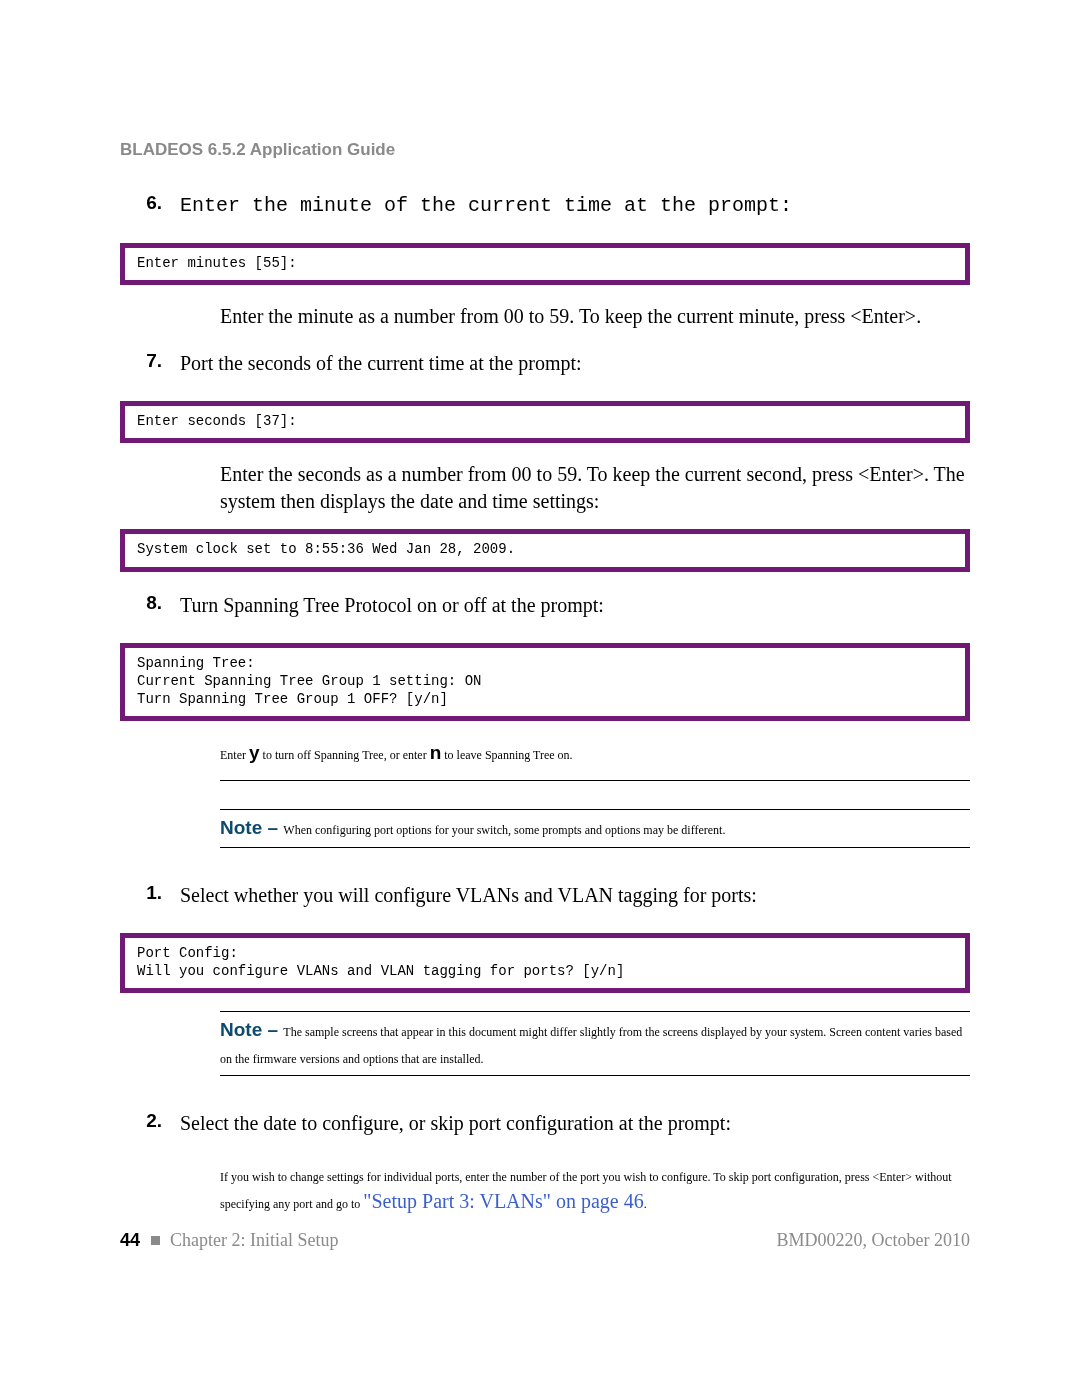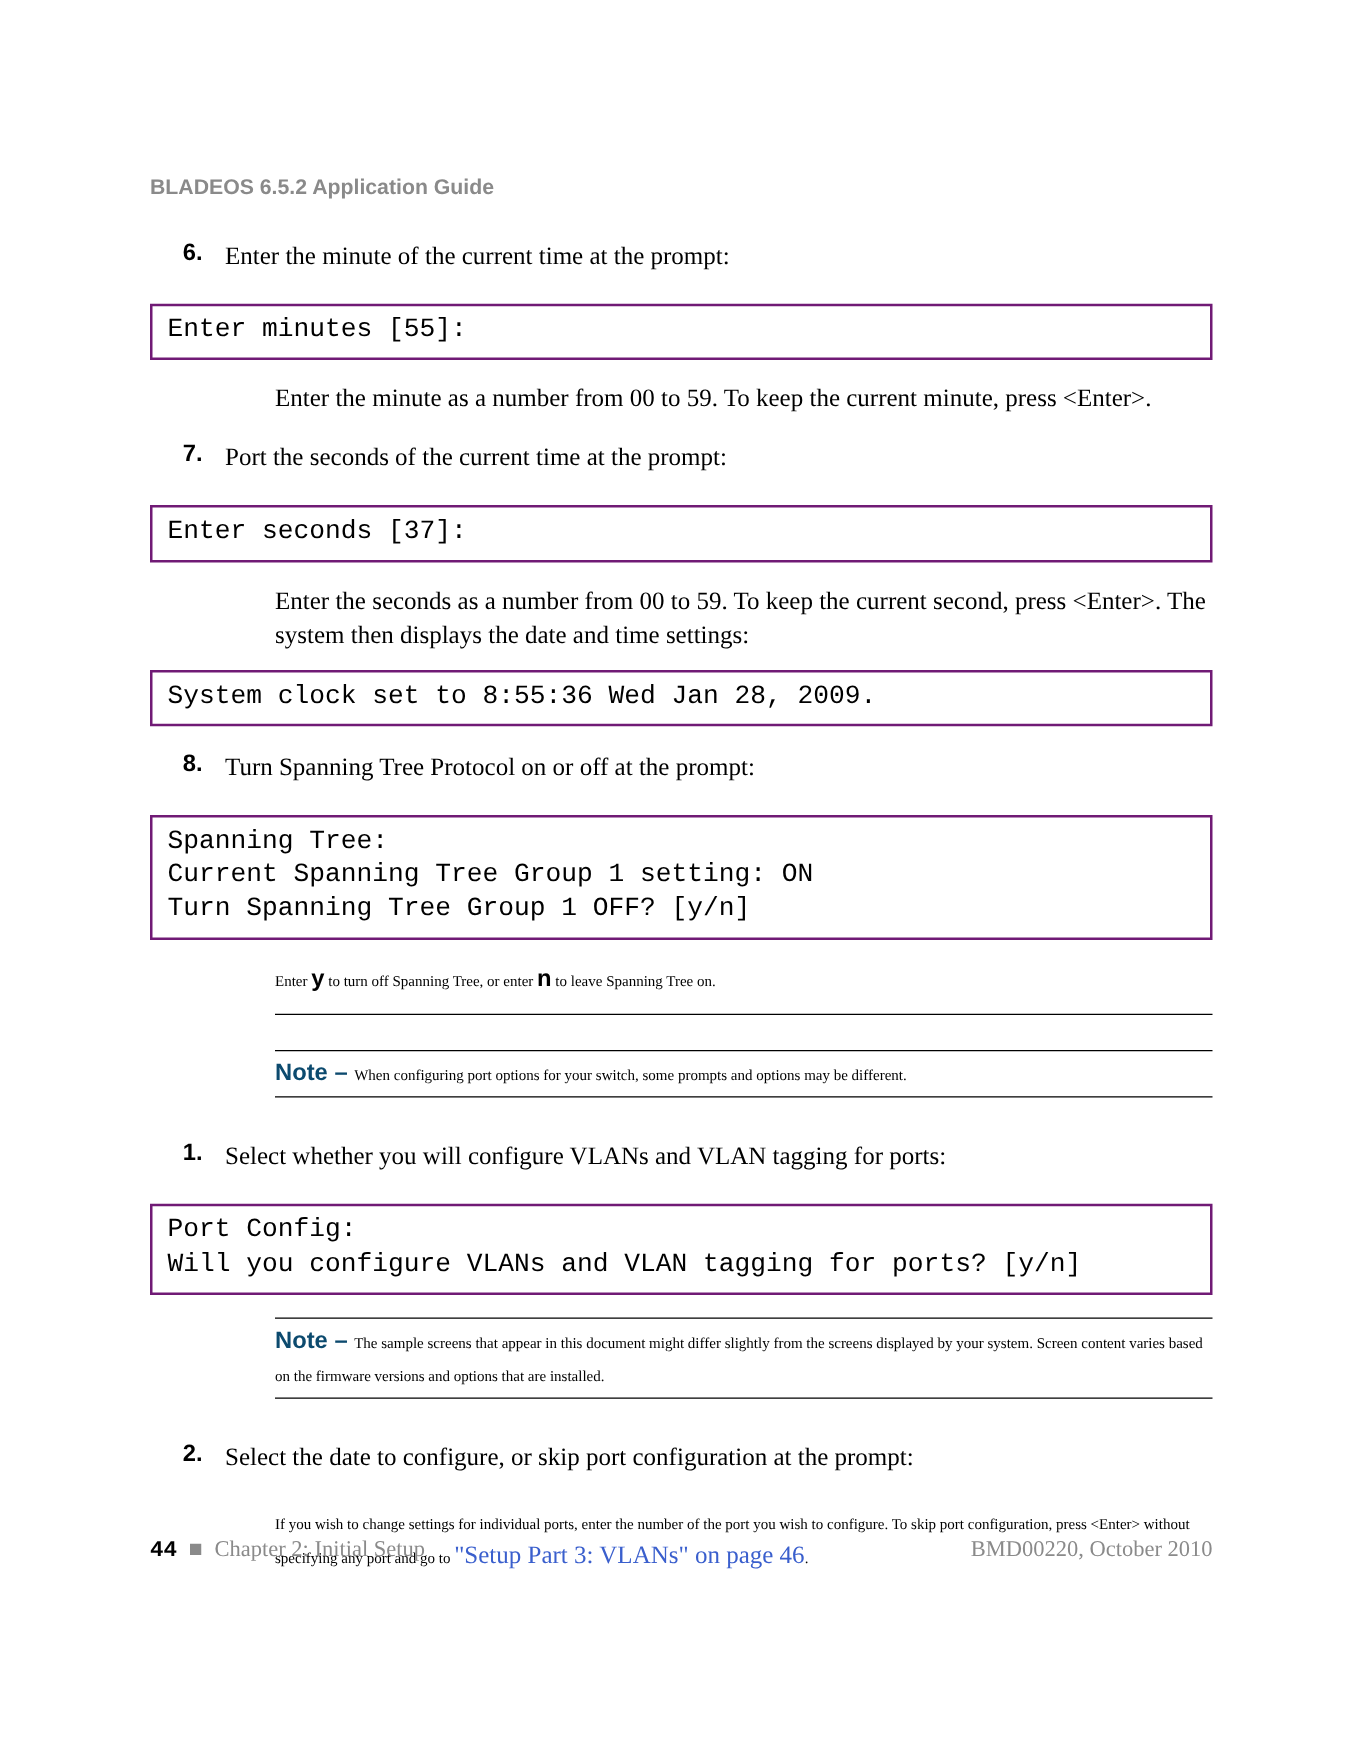--- a/index.html
+++ b/index.html
@@ -49,26 +49,27 @@
   }
   .body-text-inline {
     font-size: 12px;
     line-height: 1.35;
   }
   .indent {
     margin-left: 100px;
   }
   .topmost-indent {
     margin-left: 60px;
+    font-family: Liberation Mono, monospace;
   }
   .codebox {
-    border: 2px solid #701a75;
+    border: 5px solid #701a75;
     padding: 6px 12px 8px 12px;
     font-family: "Courier New", Courier, monospace;
-    font-size: 21px;
+    font-size: 14px;
     white-space: pre;
     margin: 8px 0 18px 0;
     line-height: 1.3;
   }
   .section-title {
     font-family: Arial, Helvetica, sans-serif;
     font-weight: bold;
     color: #7aa5c2;
     font-size: 34px;
     margin-top: 40px;
@@ -119,21 +120,21 @@
     position: absolute;
     bottom: 74px;
     left: 120px;
     right: 110px;
     font-size: 18px;
     color: #8a8a8a;
     display: flex;
     justify-content: space-between;
   }
   .footer .pnum {
-    font-family: Liberation Mono, monospace;
+    font-family: Liberation Sans, sans-serif;
     font-weight: bold;
     color: #000;
   }
   .footer .square {
     display: inline-block;
     width: 9px;
     height: 9px;
     background: #8a8a8a;
     margin: 0 6px;
     vertical-align: 1px;

